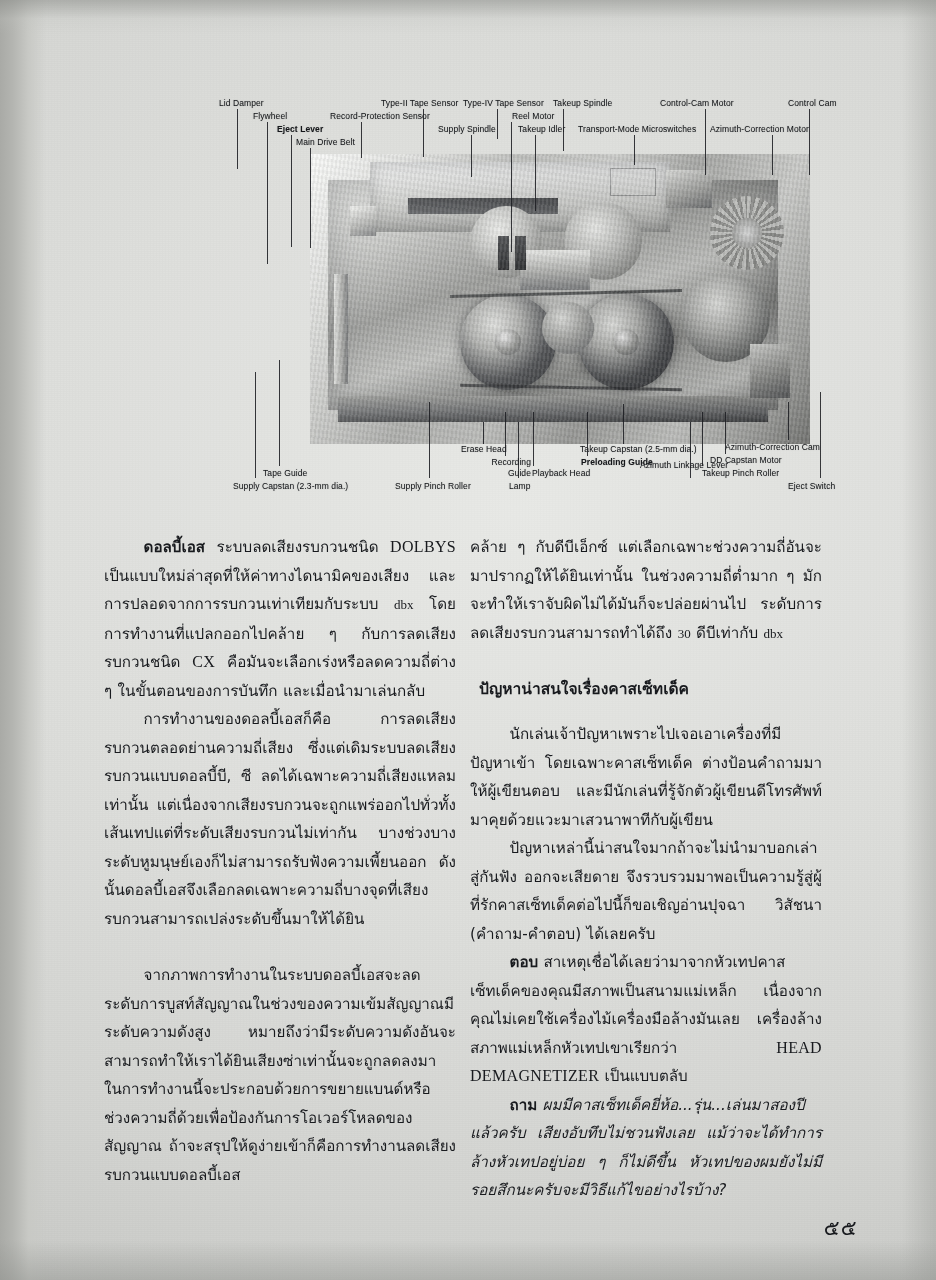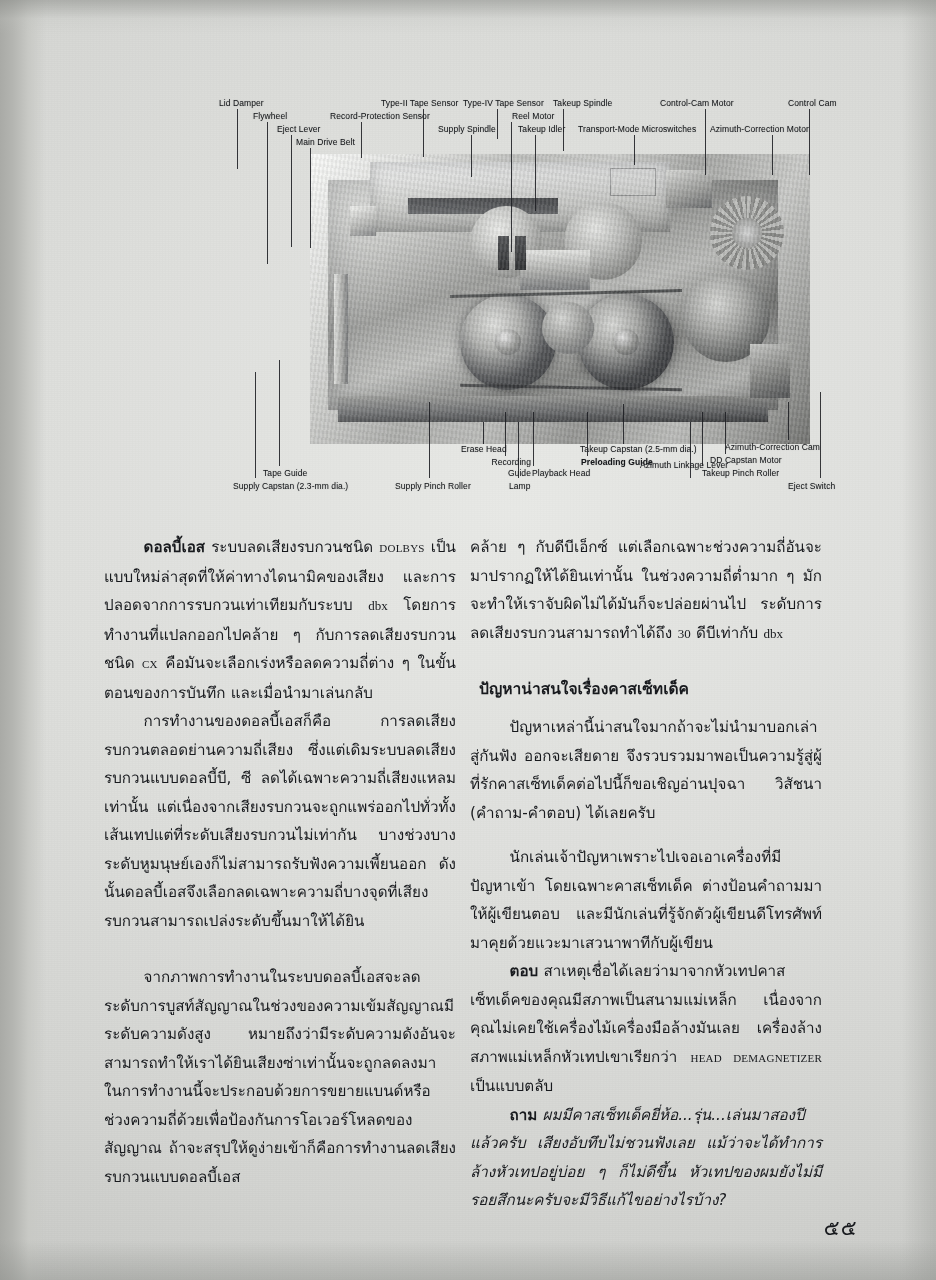--- a/index.html
+++ b/index.html
@@ -133,21 +133,21 @@
     margin: 9px;
     font-size: 15.6px;
     line-height: 30px;
     font-weight: 700;
     text-indent: 0;
     text-align: left;
   }
   .col p.qa { text-indent: 2.6em; }
   .ital { font-style: italic; }
   .latin {
-    font-size: 11px;
+    font-size: 16px;
     letter-spacing: .02em;
     font-family: "Liberation Serif", serif;
     font-variant: small-caps;
   }
   .latin-n {
     font-size: 13px;
     font-family: "Liberation Serif", serif;
   }
 
   #page-number {
@@ -243,21 +243,21 @@
       <div style="position:absolute;inset:0;pointer-events:none;
                   background:linear-gradient(145deg, rgba(255,255,255,.22), rgba(0,0,0,.18));"></div>
     </div>
 
     <div class="fig-label" style="left:14px;top:6px;">Lid Damper</div>
     <div class="leader v" style="left:32px;top:17px;height:60px;"></div>
 
     <div class="fig-label" style="left:48px;top:19px;">Flywheel</div>
     <div class="leader v" style="left:62px;top:30px;height:142px;"></div>
 
-    <div class="fig-label" style="left:72px;top:32px;">Eject Lever</div>
+    <div class="fig-label" style="left:72px;top:32px;font-weight:bold;">Eject Lever</div>
     <div class="leader v" style="left:86px;top:43px;height:112px;"></div>
 
     <div class="fig-label" style="left:91px;top:45px;">Main Drive Belt</div>
     <div class="leader v" style="left:105px;top:56px;height:100px;"></div>
 
     <div class="fig-label" style="left:125px;top:19px;">Record-Protection Sensor</div>
     <div class="leader v" style="left:156px;top:30px;height:36px;"></div>
 
     <div class="fig-label" style="left:176px;top:6px;">Type-II Tape Sensor</div>
     <div class="leader v" style="left:218px;top:17px;height:48px;"></div>
@@ -338,23 +338,23 @@
     <p>การทำงานของดอลบี้เอสก็คือ การลดเสียงรบกวนตลอดย่านความถี่เสียง ซึ่งแต่เดิมระบบลดเสียงรบกวนแบบดอลบี้บี, ซี ลดได้เฉพาะความถี่เสียงแหลมเท่านั้น แต่เนื่องจากเสียงรบกวนจะถูกแพร่ออกไปทั่วทั้งเส้นเทปแต่ที่ระดับเสียงรบกวนไม่เท่ากัน บางช่วงบางระดับหูมนุษย์เองก็ไม่สามารถรับฟังความเพี้ยนออก ดังนั้นดอลบี้เอสจึงเลือกลดเฉพาะความถี่บางจุดที่เสียงรบกวนสามารถเปล่งระดับขึ้นมาให้ได้ยิน</p>
 
     <p class="gap">จากภาพการทำงานในระบบดอลบี้เอสจะลดระดับการบูสท์สัญญาณในช่วงของความเข้มสัญญาณมีระดับความดังสูง หมายถึงว่ามีระดับความดังอันจะสามารถทำให้เราได้ยินเสียงซ่าเท่านั้นจะถูกลดลงมา ในการทำงานนี้จะประกอบด้วยการขยายแบนด์หรือช่วงความถี่ด้วยเพื่อป้องกันการโอเวอร์โหลดของสัญญาณ ถ้าจะสรุปให้ดูง่ายเข้าก็คือการทำงานลดเสียงรบกวนแบบดอลบี้เอส</p>
   </div>
 
   <div class="col" id="col-right">
     <p class="noindent"><span>คล้าย ๆ กับดีบีเอ็กซ์ แต่เลือกเฉพาะช่วงความถี่อันจะมาปรากฏให้ได้ยินเท่านั้น ในช่วงความถี่ต่ำมาก ๆ มักจะทำให้เราจับผิดไม่ได้มันก็จะปล่อยผ่านไป ระดับการลดเสียงรบกวนสามารถทำได้ถึง </span><span class="latin-n">30</span><span> ดีบีเท่ากับ </span><span class="latin-n">dbx</span></p>
 
     <h3 style="margin-top:26px;">ปัญหาน่าสนใจเรื่องคาสเซ็ทเด็ค</h3>
 
+    <p style="margin-top:16px;">นักเล่นเจ้าปัญหาเพราะไปเจอเอาเครื่องที่มีปัญหาเข้า โดยเฉพาะคาสเซ็ทเด็ค ต่างป้อนคำถามมาให้ผู้เขียนตอบ และมีนักเล่นที่รู้จักตัวผู้เขียนดีโทรศัพท์มาคุยด้วยแวะมาเสวนาพาทีกับผู้เขียน</p>
+
     <p>ปัญหาเหล่านี้น่าสนใจมากถ้าจะไม่นำมาบอกเล่าสู่กันฟัง ออกจะเสียดาย จึงรวบรวมมาพอเป็นความรู้สู่ผู้ที่รักคาสเซ็ทเด็คต่อไปนี้ก็ขอเชิญอ่านปุจฉา วิสัชนา (คำถาม-คำตอบ) ได้เลยครับ</p>
-
-    <p style="margin-top:16px;">นักเล่นเจ้าปัญหาเพราะไปเจอเอาเครื่องที่มีปัญหาเข้า โดยเฉพาะคาสเซ็ทเด็ค ต่างป้อนคำถามมาให้ผู้เขียนตอบ และมีนักเล่นที่รู้จักตัวผู้เขียนดีโทรศัพท์มาคุยด้วยแวะมาเสวนาพาทีกับผู้เขียน</p>
 
     <p class="qa"><b>ตอบ</b><span style="margin-left:.35em;">สาเหตุเชื่อได้เลยว่ามาจากหัวเทปคาสเซ็ทเด็คของคุณมีสภาพเป็นสนามแม่เหล็ก เนื่องจากคุณไม่เคยใช้เครื่องไม้เครื่องมือล้างมันเลย เครื่องล้างสภาพแม่เหล็กหัวเทปเขาเรียกว่า </span><span class="latin">HEAD DEMAGNETIZER</span><span> เป็นแบบตลับ</span></p>
 
     <p class="qa"><b>ถาม</b><span class="ital" style="margin-left:.35em;">ผมมีคาสเซ็ทเด็คยี่ห้อ...รุ่น...เล่นมาสองปีแล้วครับ เสียงอับทึบไม่ชวนฟังเลย แม้ว่าจะได้ทำการล้างหัวเทปอยู่บ่อย ๆ ก็ไม่ดีขึ้น หัวเทปของผมยังไม่มีรอยสึกนะครับจะมีวิธีแก้ไขอย่างไรบ้าง?</span></p>
   </div>
 
   <div id="page-number">๕๕</div>
 
   <div id="grain"></div>
   <div id="gutter-shadow"></div>

